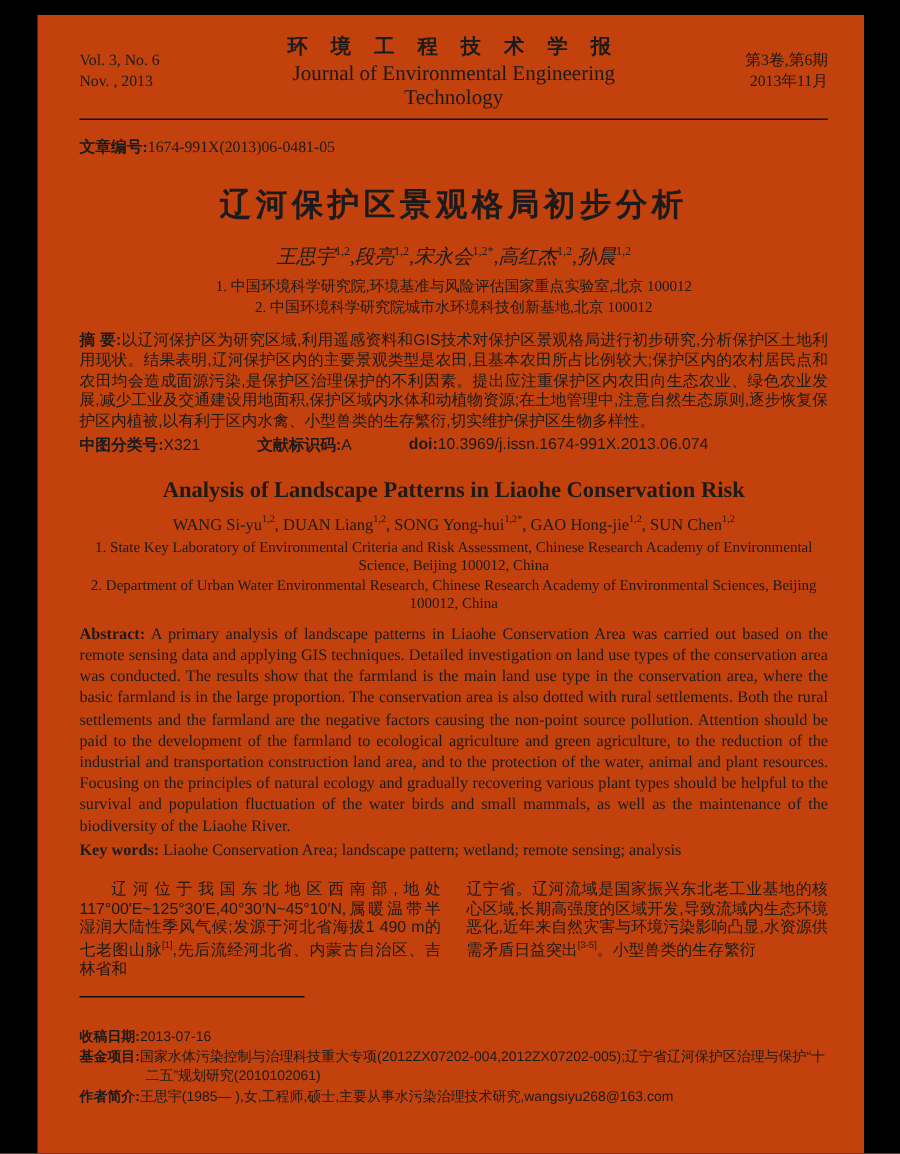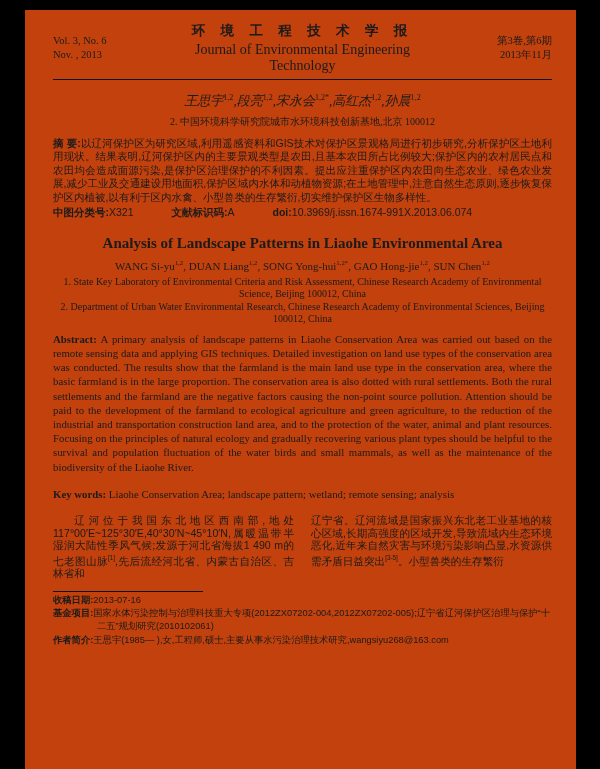--- a/index.html
+++ b/index.html
@@ -34,30 +34,30 @@
   
   .abs-cn { font-size:10.5px; line-height:13.4px; text-align:justify; margin-top:8px;
             font-family:"Liberation Sans","DejaVu Sans",sans-serif; }
   .kw-cn  { font-size:10.5px; line-height:13.4px; margin-top:1px;
             font-family:"Liberation Sans","DejaVu Sans",sans-serif; }
   .clc-line { font-size:10.5px; margin-top:2px; display:flex;
             font-family:"Liberation Sans","DejaVu Sans",sans-serif; }
   .clc-line .seg { margin-right:38px; }
   .title-en { text-align:center; font-size:15px; font-weight:bold; margin-top:15px; }
   .abs-en { font-size:10.8px; line-height:14.2px; text-align:justify; margin-top:6px; }
-  .kw-en  { font-size:10.8px; line-height:14.2px; margin-top:13px; }
+  .kw-en  { font-size:10.8px; line-height:14.2px; margin-top:2px; }
   
   .bodycols { display:flex; gap:17px; margin-top:13px;
             font-family:"Liberation Sans","DejaVu Sans",sans-serif; }
   .col { flex:1; font-size:10.6px; line-height:12.7px; text-align:justify; }
   .indent { text-indent:2em; }
   .ref { vertical-align:super; font-size:0.6em; }
   
   .fnrule { border:none; border-top:1.2px solid #111; width:150px; margin-top:11px; }
-  .fnblock { margin-top:2px; font-size:9.3px; line-height:13.2px;
+  .fnblock { margin-top:20px; font-size:9.3px; line-height:13.2px;
             font-family:"Liberation Sans","DejaVu Sans",sans-serif; }
   .fn-line { padding-left:44px; text-indent:-44px; }
 </style>
 </head>
 <body>
 
 <div class="canvas">
   <div class="page">
 
     <div class="jheader">
@@ -69,38 +69,43 @@
         <div class="jh-cn">环 境 工 程 技 术 学 报</div>
         <div class="jh-en">Journal of Environmental Engineering Technology</div>
       </div>
       <div class="jh-right">
         <div>第3卷,第6期</div>
         <div>2013年11月</div>
       </div>
     </div>
     <hr class="jrule">
 
+    <div class="artno">
+      <span class="blab">文章编号:</span><span>1674-991X(2013)06-0481-05</span>
+    </div>
 
+    <h1 class="title-cn">辽河保护区景观格局初步分析</h1>
 
     <div class="authors"><span class="author"><span>王思宇</span><span class="sup">1,2</span><span>,</span></span><span class="author"><span>段亮</span><span class="sup">1,2</span><span>,</span></span><span class="author"><span>宋永会</span><span class="sup">1,2*</span><span>,</span></span><span class="author"><span>高红杰</span><span class="sup">1,2</span><span>,</span></span><span class="author"><span>孙晨</span><span class="sup">1,2</span><span></span></span></div>
 
     <div class="affils">
+        <div>1. 中国环境科学研究院,环境基准与风险评估国家重点实验室,北京 100012</div>
         <div>2. 中国环境科学研究院城市水环境科技创新基地,北京 100012</div>
       </div>
 
     <p class="abs-cn">
       <span class="blab">摘 要:</span><span>以辽河保护区为研究区域,利用遥感资料和GIS技术对保护区景观格局进行初步研究,分析保护区土地利用现状。结果表明,辽河保护区内的主要景观类型是农田,且基本农田所占比例较大;保护区内的农村居民点和农田均会造成面源污染,是保护区治理保护的不利因素。提出应注重保护区内农田向生态农业、绿色农业发展,减少工业及交通建设用地面积,保护区域内水体和动植物资源;在土地管理中,注意自然生态原则,逐步恢复保护区内植被,以有利于区内水禽、小型兽类的生存繁衍,切实维护保护区生物多样性。</span>
     </p>
     <div class="clc-line">
       <span class="seg"><span class="blab">中图分类号:</span><span>X321</span></span>
       <span class="seg"><span class="blab">文献标识码:</span><span>A</span></span>
       <span><span class="blab">doi:</span><span>10.3969/j.issn.1674-991X.2013.06.074</span></span>
     </div>
 
-    <h2 class="title-en">Analysis of Landscape Patterns in Liaohe Environmental Area</h2>
+    <h2 class="title-en">Analysis of Landscape Patterns in Liaohe Conservation Risk</h2>
 
     <div class="authors authors-en"><span class="author"><span>WANG Si-yu</span><span class="sup">1,2</span><span>, </span></span><span class="author"><span>DUAN Liang</span><span class="sup">1,2</span><span>, </span></span><span class="author"><span>SONG Yong-hui</span><span class="sup">1,2*</span><span>, </span></span><span class="author"><span>GAO Hong-jie</span><span class="sup">1,2</span><span>, </span></span><span class="author"><span>SUN Chen</span><span class="sup">1,2</span><span></span></span></div>
 
     <div class="affils affils-en">
         <div>1. State Key Laboratory of Environmental Criteria and Risk Assessment, Chinese Research Academy of Environmental Science, Beijing 100012, China</div>
         <div>2. Department of Urban Water Environmental Research, Chinese Research Academy of Environmental Sciences, Beijing 100012, China</div>
       </div>
 
     <p class="abs-en">
       <span class="blab">Abstract:</span> <span>A primary analysis of landscape patterns in Liaohe Conservation Area was carried out based on the remote sensing data and applying GIS techniques. Detailed investigation on land use types of the conservation area was conducted. The results show that the farmland is the main land use type in the conservation area, where the basic farmland is in the large proportion. The conservation area is also dotted with rural settlements. Both the rural settlements and the farmland are the negative factors causing the non-point source pollution. Attention should be paid to the development of the farmland to ecological agriculture and green agriculture, to the reduction of the industrial and transportation construction land area, and to the protection of the water, animal and plant resources. Focusing on the principles of natural ecology and gradually recovering various plant types should be helpful to the survival and population fluctuation of the water birds and small mammals, as well as the maintenance of the biodiversity of the Liaohe River.</span>

